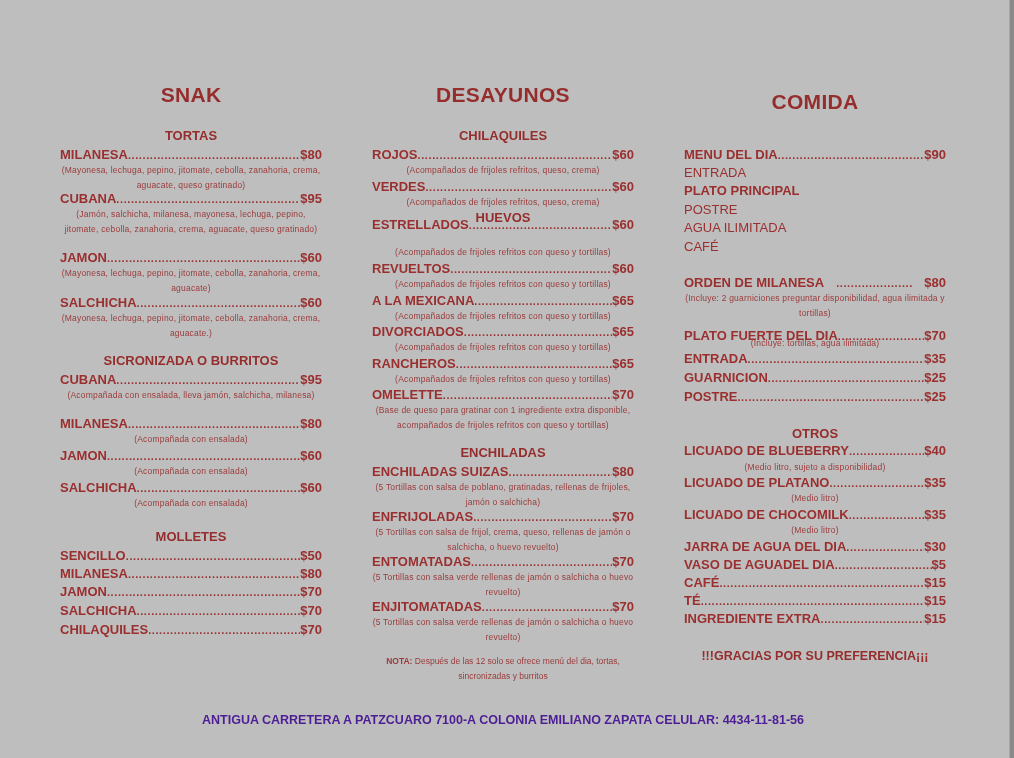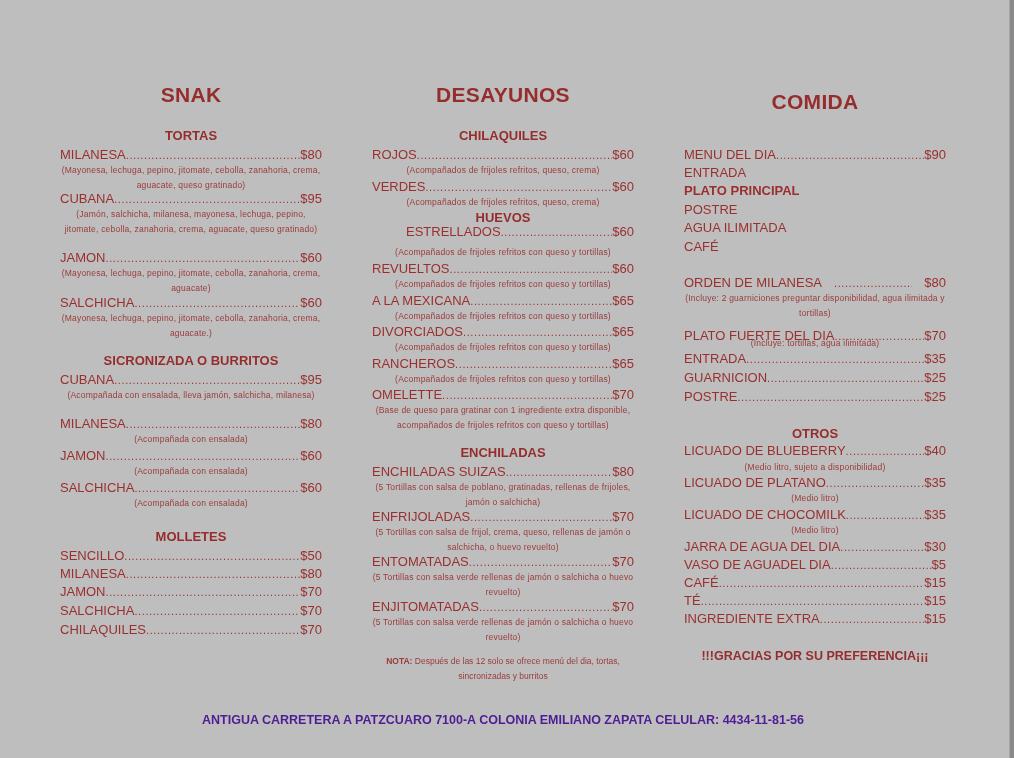--- a/index.html
+++ b/index.html
@@ -17,21 +17,21 @@
     position:absolute; font-weight:bold; font-size:21px; letter-spacing:0.3px;
     color:#962d2d; text-align:center; left:0; right:0;
   }
   .sec {
     position:absolute; left:0; right:0; text-align:center;
     font-weight:bold; font-size:13px; color:#962d2d;
   }
   .row {
     position:absolute; left:0; right:0; height:17px;
     font-size:13px; line-height:17px; white-space:nowrap; overflow:hidden;
-    display:flex; align-items:baseline;
+    display:flex; align-items:baseline;font-weight:bold;
   }
   .row .name { flex:0 0 auto; }
   .row .dots { flex:1 1 auto; overflow:hidden; letter-spacing:0.6px; font-size:11px; }
   .row .dots::before { content:"............................................................................................................................................................."; }
   .row .price { flex:0 0 auto; }
   .plain {
     position:absolute; left:0; font-size:13px; line-height:17px; white-space:nowrap;
   }
   .desc {
     position:absolute; left:0; right:0; text-align:center;
@@ -163,21 +163,21 @@
 
   <div class="row" style="top:178px;">
       <span class="name">VERDES</span>
       <span class="dots"></span>
       <span class="price">$60</span>
     </div>
   <div class="desc" style="top:195px;">(Acompañados de frijoles refritos, queso, crema)</div>
 
   <div class="sec" style="top:210px;">HUEVOS</div>
 
-  <div class="row" style="top:223px;margin-left:34px;">
+  <div class="row" style="top:216px;">
       <span class="name">ESTRELLADOS</span>
       <span class="dots"></span>
       <span class="price">$60</span>
     </div>
   <div class="desc" style="top:245px;">(Acompañados de frijoles refritos con queso y tortillas)</div>
 
   <div class="row" style="top:260px;">
       <span class="name">REVUELTOS</span>
       <span class="dots"></span>
       <span class="price">$60</span>

